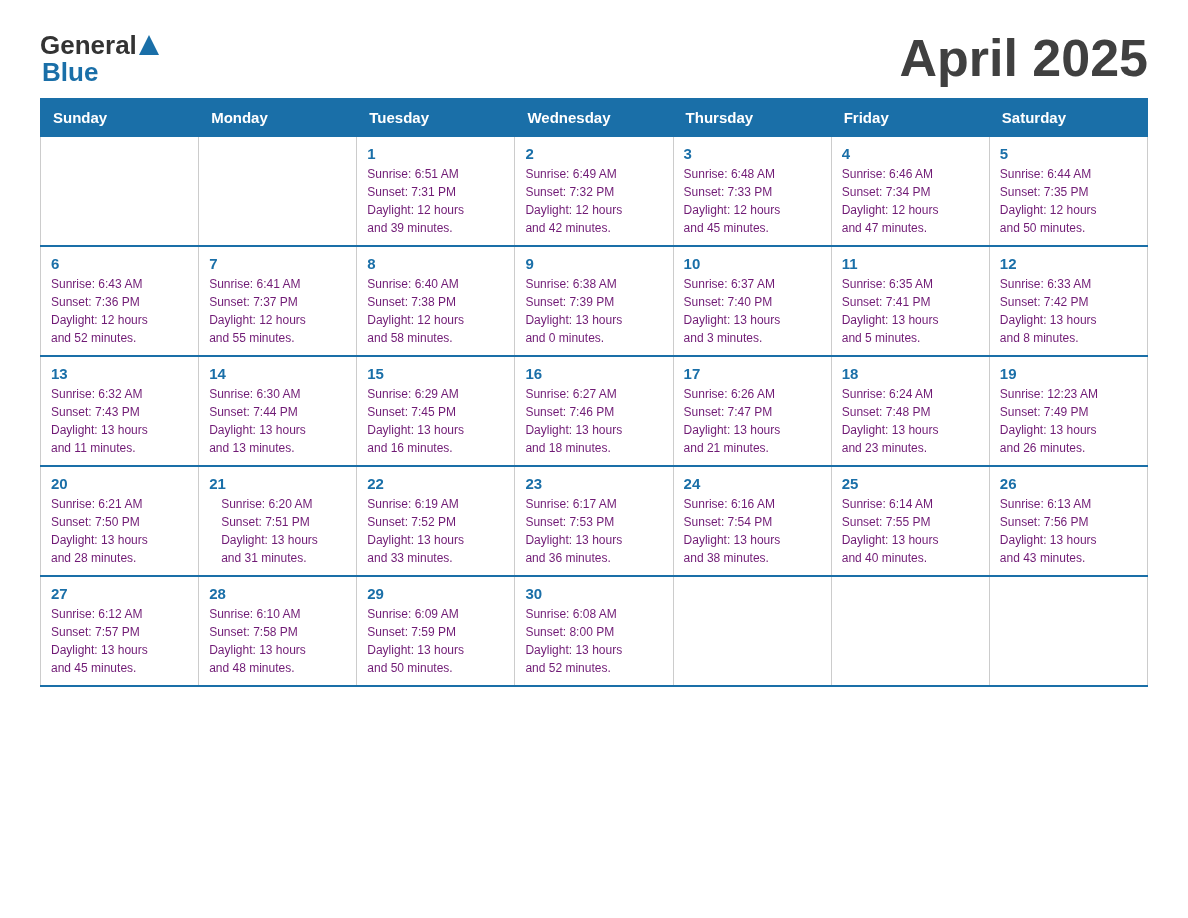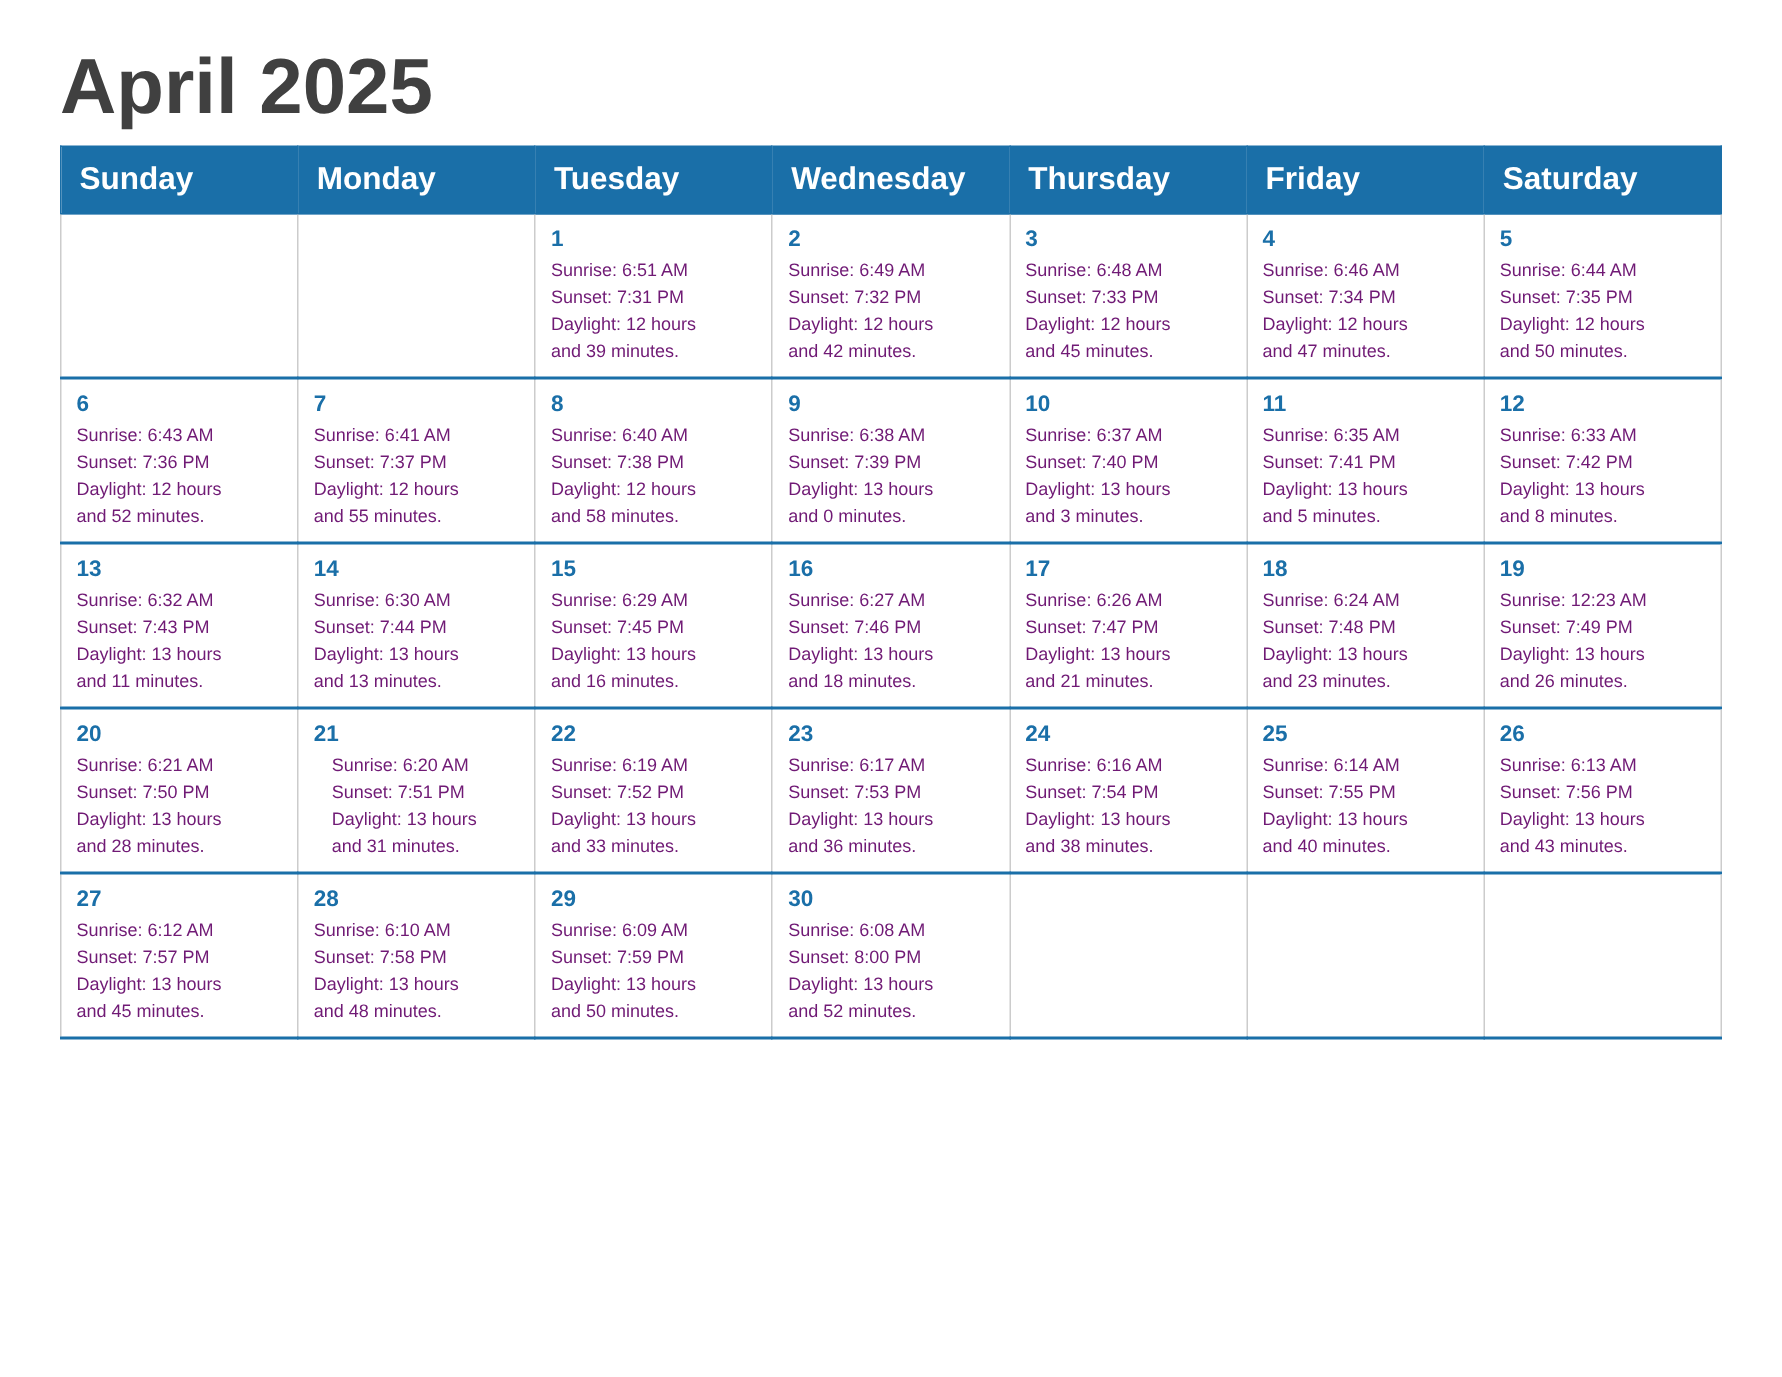--- a/index.html
+++ b/index.html
@@ -41,21 +41,21 @@
       margin-top: 4px;
     }
     .calendar {
       width: 100%;
       border-collapse: collapse;
       margin-top: 10px;
     }
     .calendar thead tr th {
       background-color: #1a6fa8;
       color: #fff;
-      font-size: 21px;
+      font-size: 15px;
       font-weight: bold;
       padding: 10px 12px;
       text-align: left;
       border: 1px solid #1a6fa8;
     }
     .calendar tbody tr td {
       vertical-align: top;
       border: 1px solid #ccc;
       padding: 8px 10px;
       font-size: 12.5px;
@@ -92,20 +92,33 @@
     }
     .logo-row2 {
       margin-top: -4px;
       padding-left: 2px;
     }
   </style>
 </head>
 <body>
 
 <div class="header-top">
+  <div class="logo-wrapper">
+    <div class="logo-row1">
+      <span class="logo-text-general">General</span>
+      <div style="display:flex; align-items:center; margin-left:2px;">
+        <svg width="20" height="22" viewBox="0 0 20 22">
+          <polygon points="10,0 20,20 0,20" fill="#1a6fa8"></polygon>
+        </svg>
+      </div>
+    </div>
+    <div class="logo-row2">
+      <span class="logo-blue">Blue</span>
+    </div>
+  </div>
   <div class="title-block">
     <h1>April 2025</h1>
   </div>
 </div>
 
 <table class="calendar">
   <thead>
     <tr>
     <th>Sunday</th>
         <th>Monday</th>

